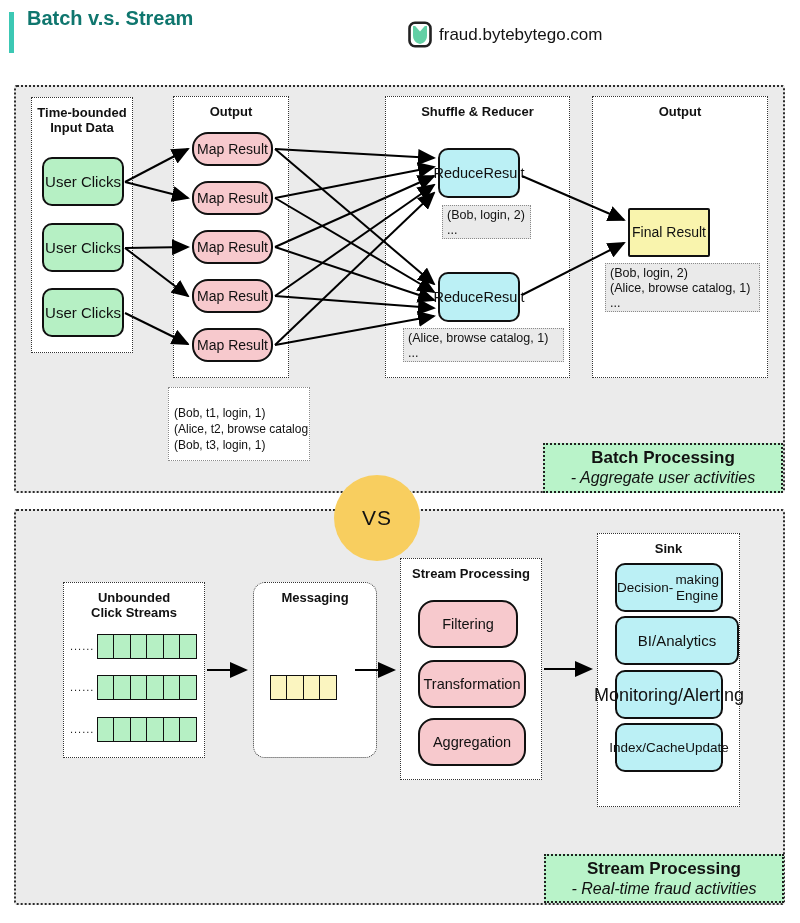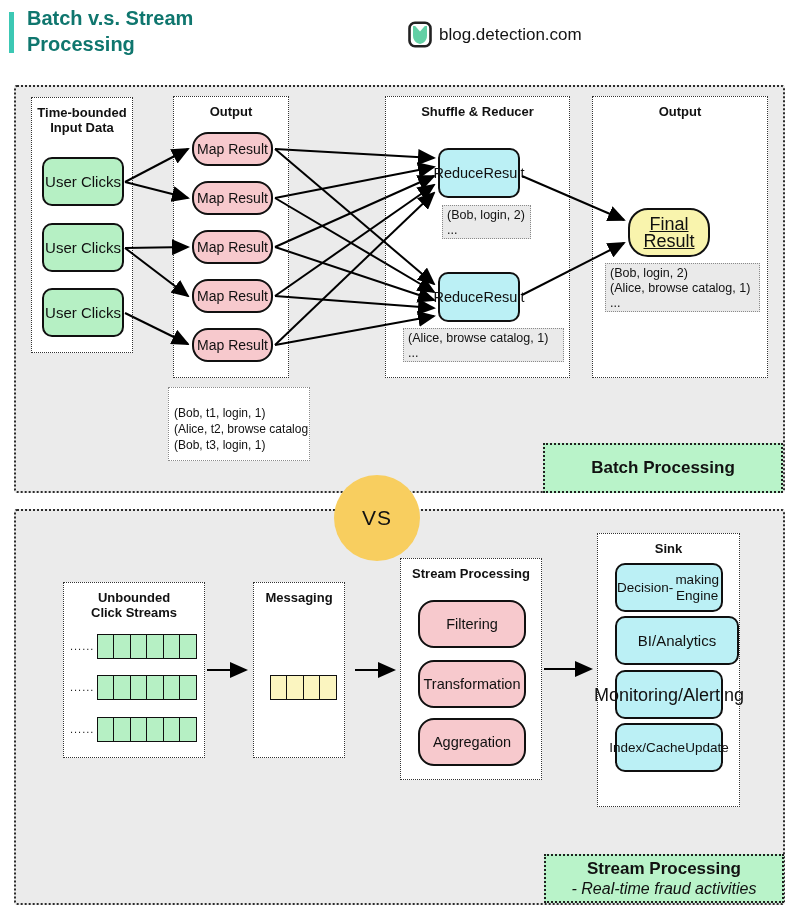--- a/index.html
+++ b/index.html
@@ -24,21 +24,21 @@
   .stream-section{left:14px;top:509px;width:771px;height:396px;}
   
   .panel{background:#fff;border:1.5px dotted #333;box-sizing:border-box;text-align:center;}
   .panel-title{font-size:13px;font-weight:bold;line-height:15px;margin-top:7px;}
   
   .node{border:2px solid #101010;box-sizing:border-box;display:flex;align-items:center;
         justify-content:center;text-align:center;line-height:17px;}
   .green{background:var(--green);border-radius:10px;font-size:15px;}
   .pink{background:var(--pink);border-radius:16px;font-size:14px;}
   .cyan{background:var(--cyan);border-radius:10px;font-size:14.5px;}
-  .yellow{background:var(--yellow);border-radius:20px;font-size:18px;text-decoration:underline;}
+  .yellow{background:var(--yellow);border-radius:2px;font-size:14px;}
   
   .note{border:1px dotted #8a8a8a;background:#eaeaea;font-size:12.5px;line-height:15px;
         text-align:left;padding:2px 4px;box-sizing:border-box;white-space:nowrap;overflow:hidden;}
   .note.white{background:#fff;font-size:12px;line-height:16px;padding:17px 5px;}
   
   .tag{background:var(--labelgreen);border:2px dotted #1f1f1f;box-sizing:border-box;
        display:flex;flex-direction:column;align-items:center;justify-content:center;}
   .tag-title{font-size:17px;font-weight:bold;line-height:20px;}
   .tag-sub{font-size:16px;font-style:italic;line-height:20px;}
   
@@ -54,31 +54,30 @@
   .leader{font-size:11px;letter-spacing:1px;color:#222;}
   
   #arrow-svg{left:0;top:0;z-index:5;pointer-events:none;}
 </style>
 </head>
 <body>
 
 <div class="abs accent-bar"></div>
 <div class="abs page-title">
     <div>Batch v.s. Stream</div>
-    <div>Processing</div>
   </div>
 <div class="abs logo">
   <span style="display:inline-flex;">
     <svg width="24" height="27" viewBox="0 0 24 27">
       <rect x="1.5" y="1.8" width="21" height="23.4" rx="5.5" fill="#fff" stroke="#222" stroke-width="2.6"></rect>
       <path d="M5 5 H19 V14.5 C19 19.5 16 22 12 23 C8 22 5 19.5 5 14.5 Z" fill="#62d0a5"></path>
       <path d="M7.2 5 L12 10.5 L16.8 5 Z" fill="#fff"></path>
     </svg>
   </span>
-  <span class="logo-text">blog.detection.com</span>
+  <span class="logo-text">fraud.bytebytego.com</span>
 </div>
 
 <div class="abs section batch-section"></div>
 
 <div class="abs panel" style="left:31px;top:97px;width:102px;height:256px;">
   <div class="panel-title">
       <div>Time-bounded</div>
       <div>Input Data</div>
     </div>
 </div>
@@ -127,20 +126,21 @@
 
 <div class="abs note white" style="left:168px;top:387px;width:142px;height:74px;">
     <div>(Bob, t1, login, 1)</div>
     <div>(Alice, t2, browse catalog, 1)</div>
     <div>(Bob, t3, login, 1)</div>
     <div>...</div>
   </div>
 
 <div class="abs tag" style="left:543px;top:443px;width:240px;height:50px;">
   <div class="tag-title">Batch Processing</div>
+  <div class="tag-sub">- Aggregate user activities</div>
 </div>
 
 <div class="abs vs-circle">VS</div>
 
 <div class="abs section stream-section"></div>
 
 <div class="abs panel" style="left:63px;top:582px;width:142px;height:176px;">
   <div class="panel-title">
       <div>Unbounded</div>
       <div>Click Streams</div>
@@ -167,34 +167,34 @@
   </div>
 <div class="abs queue green-q" style="left:97px;top:717px;width:100px;height:25px;">
     <div class="cell"></div>
     <div class="cell"></div>
     <div class="cell"></div>
     <div class="cell"></div>
     <div class="cell"></div>
     <div class="cell"></div>
   </div>
 
-<div class="abs panel" style="left:253px;top:582px;width:92px;height:176px;">
+<div class="abs panel" style="left:253px;top:582px;width:124px;height:176px;border-radius:12px;">
   <div class="panel-title">Messaging</div>
 </div>
 <div class="abs queue yellow-q" style="left:270px;top:675px;width:67px;height:25px;">
     <div class="cell"></div>
     <div class="cell"></div>
     <div class="cell"></div>
     <div class="cell"></div>
   </div>
 
 <div class="abs panel" style="left:400px;top:558px;width:142px;height:222px;">
   <div class="panel-title">Stream Processing</div>
 </div>
-<div class="abs node pink" style="left:418px;top:600px;width:108px;height:48px;font-size:14.5px;">Filtering</div>
+<div class="abs node pink" style="left:418px;top:600px;width:100px;height:48px;font-size:14.5px;">Filtering</div>
 <div class="abs node pink" style="left:418px;top:660px;width:108px;height:48px;font-size:14.5px;">Transformation</div>
 <div class="abs node pink" style="left:418px;top:718px;width:108px;height:48px;font-size:14.5px;">Aggregation</div>
 
 <div class="abs panel" style="left:597px;top:533px;width:143px;height:274px;">
   <div class="panel-title">Sink</div>
 </div>
 <div class="abs node cyan" style="left:615px;top:563px;width:108px;height:49px;font-size:13.5px;line-height:16px;">
     <div>Decision-</div>
     <div>making Engine</div>
   </div>

